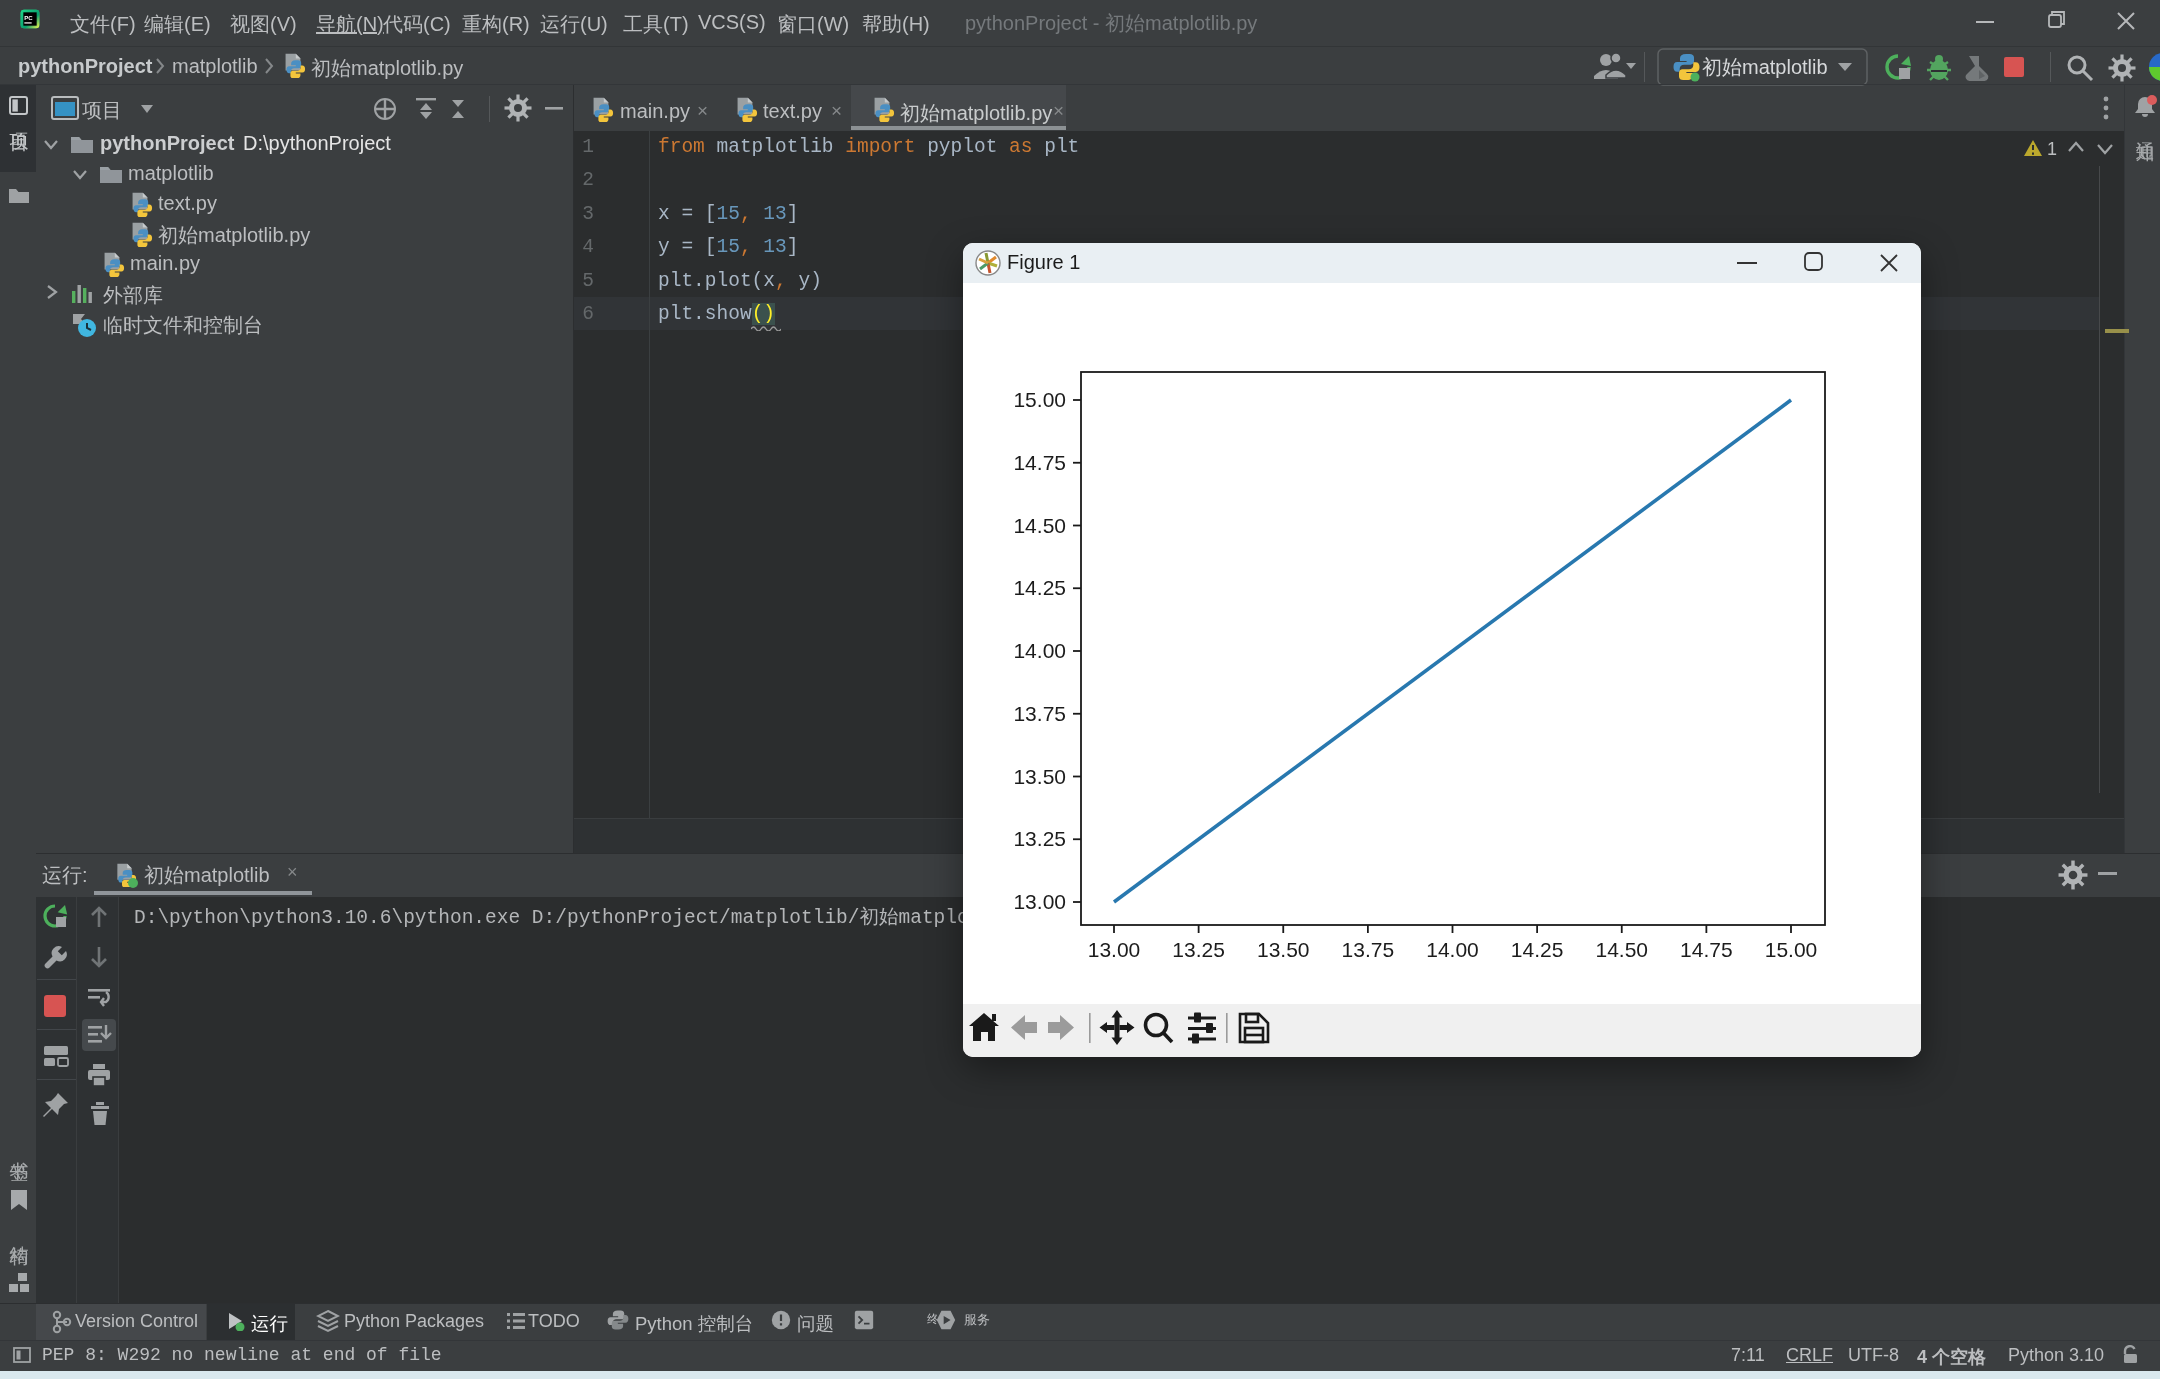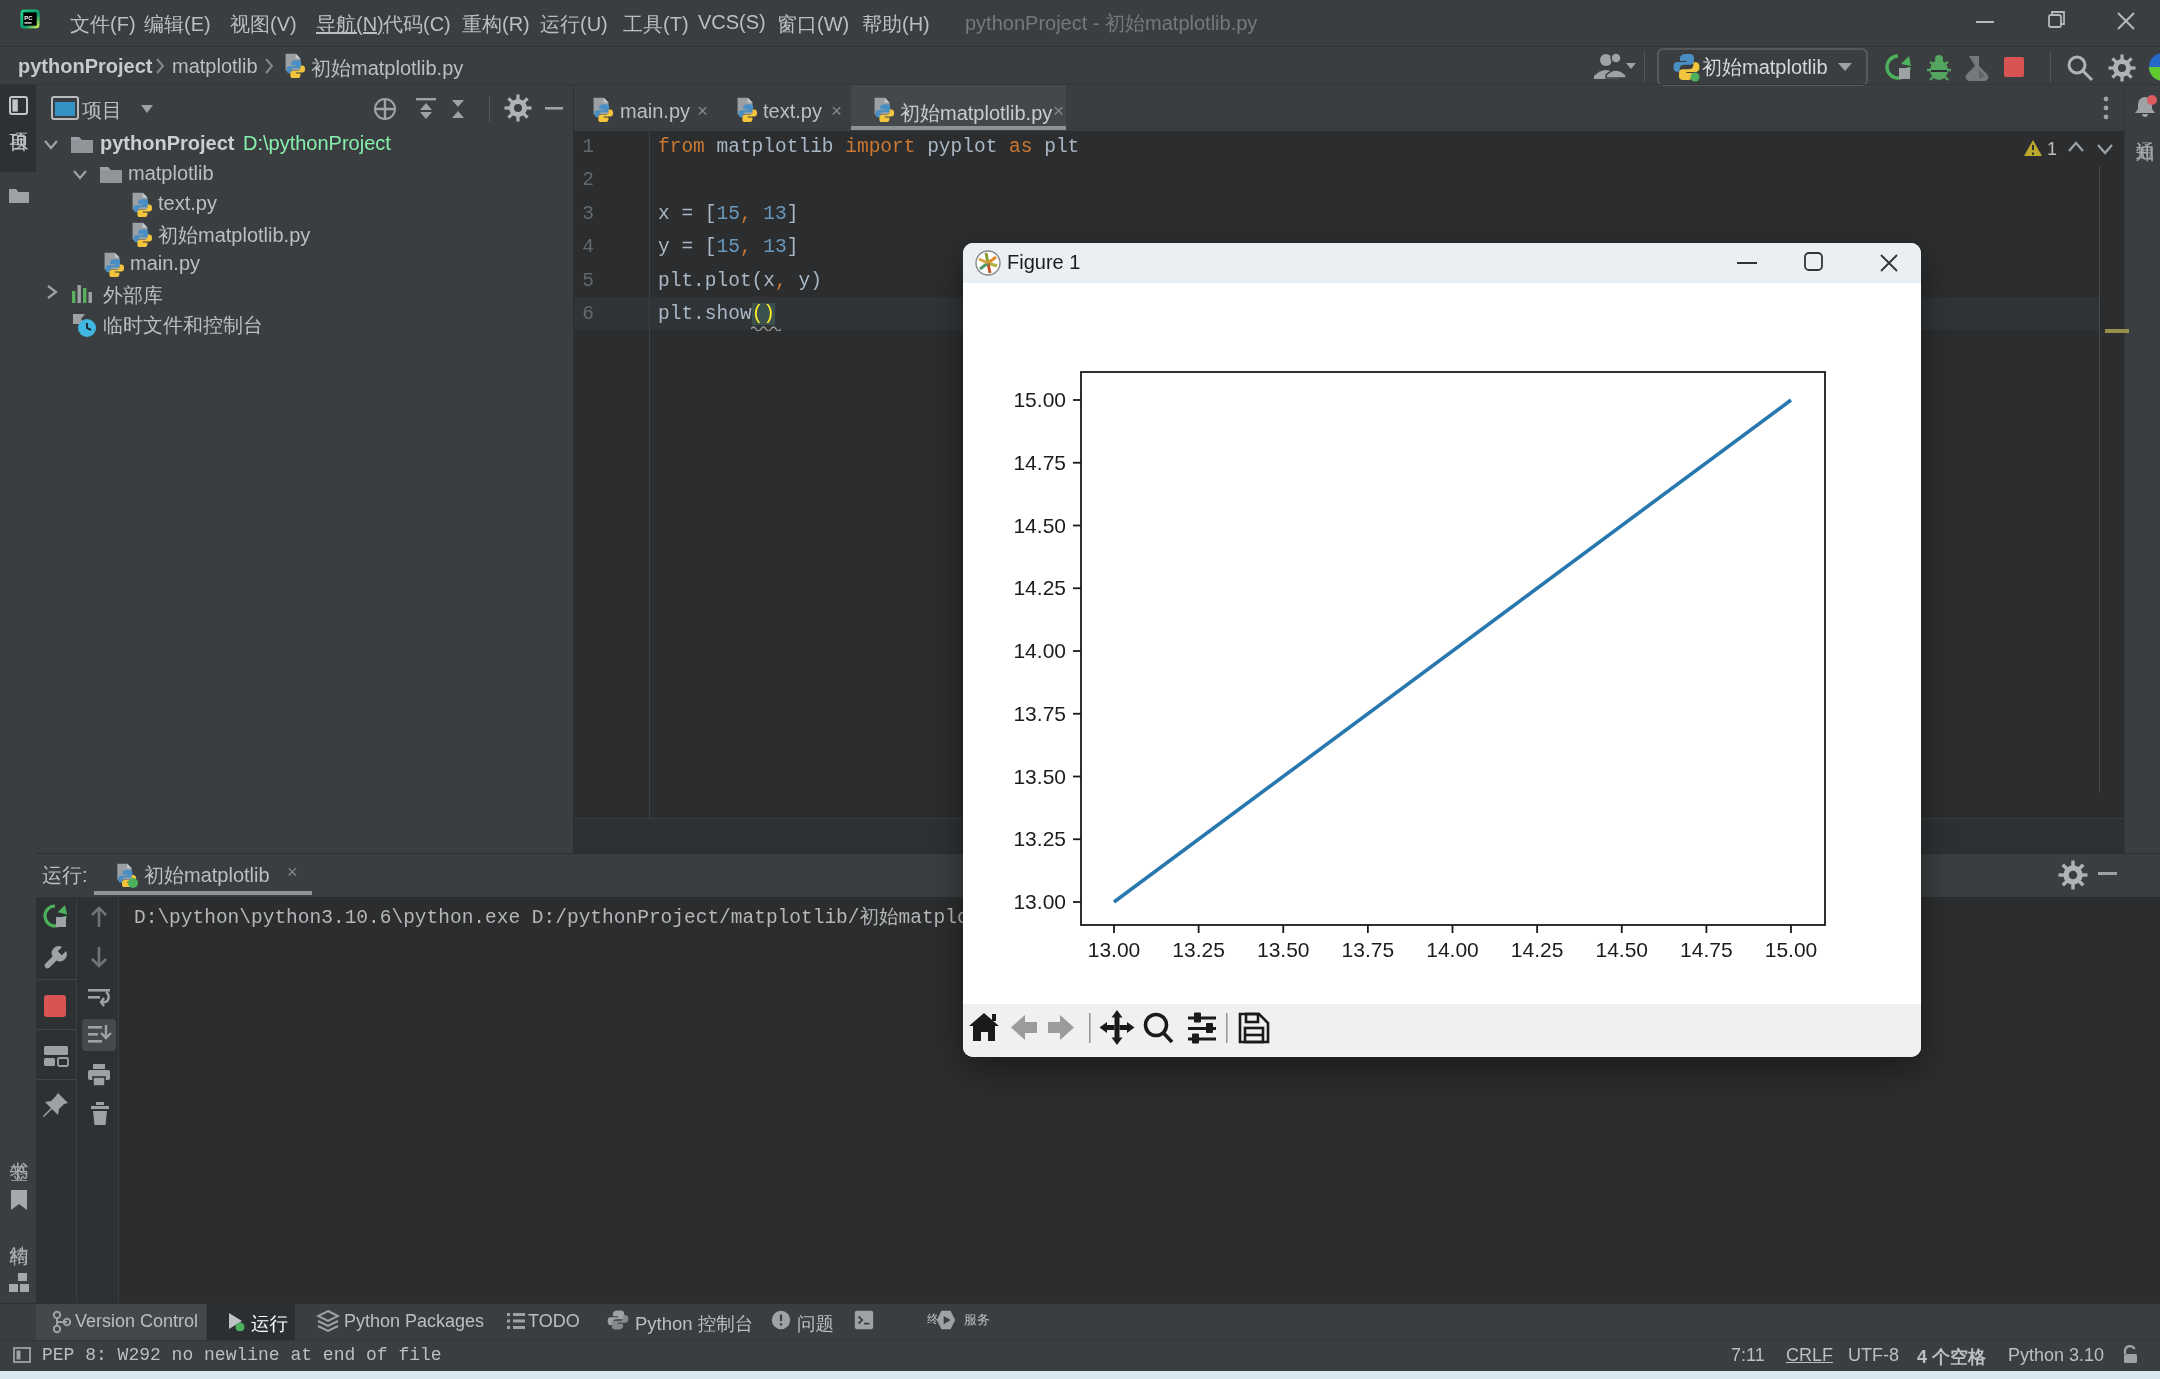--- a/index.html
+++ b/index.html
@@ -261,21 +261,21 @@
   <div id="tree">
 
     <svg class="abs chevdown" style="left:42px;top:136px" width="18" height="16" viewBox="0 0 18 16">
         <path d="M3 5 L9 12 L15 5" fill="none" stroke="#9fa2a4" stroke-width="2.2"></path>
       </svg>
     <svg class="abs foldic" style="left:70px;top:133px" width="24" height="22" viewBox="0 0 24 22">
         <path d="M1 4 h8 l2.5 3 h11.5 v13 h-22 z" fill="#90959a"></path>
         <path d="M1 4 h8 l2.5 3 h-10.5 z" fill="#9aa0a5"></path>
       </svg>
     <div class="abs" style="left:100px;top:132px;font-size:20px;color:#ccced0;font-weight:bold;">pythonProject</div>
-    <div class="abs" style="left:243px;top:132px;font-size:20px;color:#86efac;">D:\pythonProject</div>
+    <div class="abs" style="left:243px;top:132px;font-size:20px;color:#e5e5e5;">D:\pythonProject</div>
 
     <svg class="abs chevdown" style="left:71px;top:166px" width="18" height="16" viewBox="0 0 18 16">
         <path d="M3 5 L9 12 L15 5" fill="none" stroke="#9fa2a4" stroke-width="2.2"></path>
       </svg>
     <svg class="abs foldic" style="left:99px;top:163px" width="24" height="22" viewBox="0 0 24 22">
         <path d="M1 4 h8 l2.5 3 h11.5 v13 h-22 z" fill="#90959a"></path>
         <path d="M1 4 h8 l2.5 3 h-10.5 z" fill="#9aa0a5"></path>
       </svg>
     <div class="abs txt" style="left:128px;top:162px;font-size:20px;">matplotlib</div>
 

